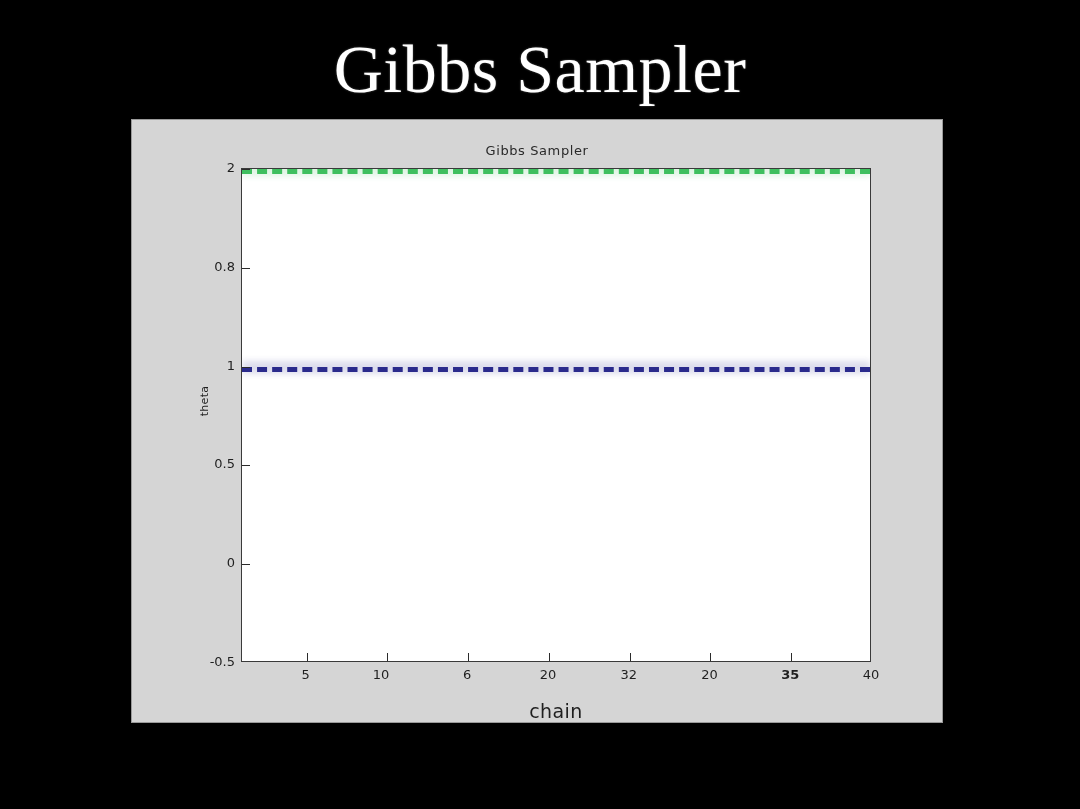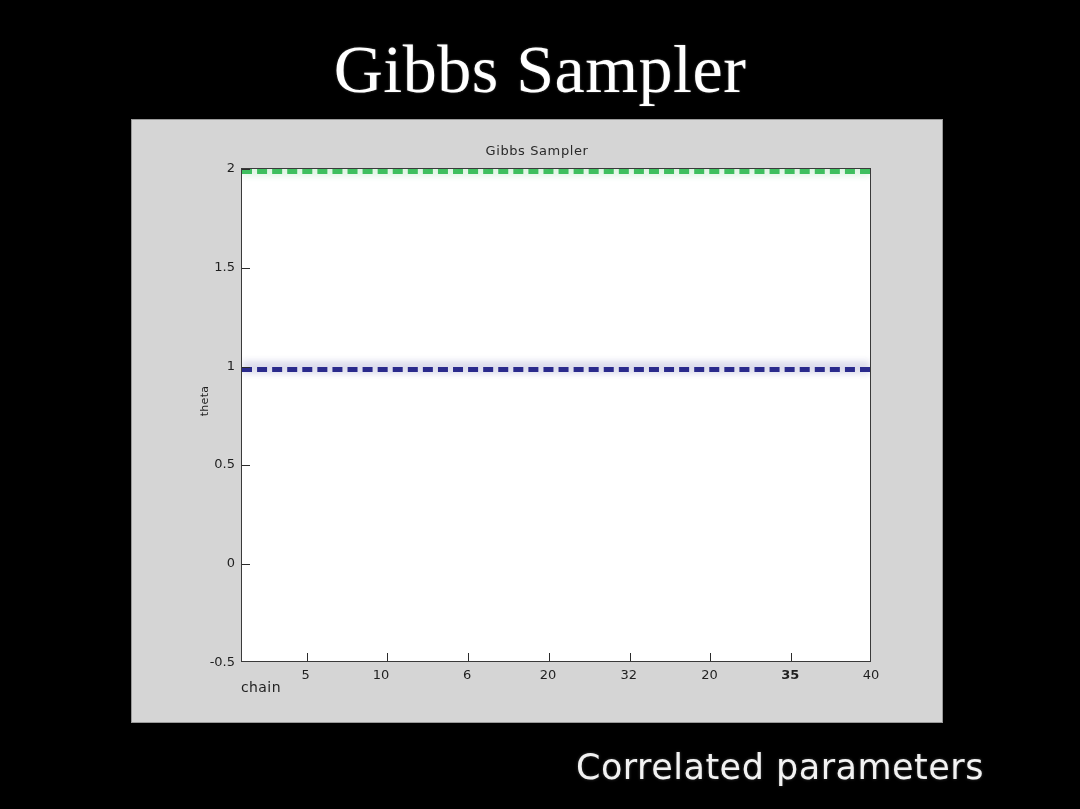--- a/index.html
+++ b/index.html
@@ -144,25 +144,25 @@
     left: 110px;
     top: 548px;  
     width: 630px;
     height: 18px;
   }
 
   
   .xlabel {
     position: absolute;
     left: 110px;
-    top: 560px;
+    top: 584px;
     width: 630px;
-    text-align: left;
-    font-family: "DejaVu Sans", sans-serif;
-    font-size: 14px;
+    text-align: center;
+    font-family: "DejaVu Sans", sans-serif;
+    font-size: 19px;
     line-height: 16px;
     color: #1f1f1f;
     letter-spacing: 0.4px;
   }
   .ylabel {
     position: absolute;
     left: 44px;
     top: 276px;
     width: 60px;
     text-align: center;
@@ -198,21 +198,21 @@
 
   <div class="figure-panel">
 
     <div class="figure-title">Gibbs Sampler</div>
 
     <div class="ytick-col">
         <div class="ytick-label" style="top: 494px;">-0.5</div>
         <div class="ytick-label" style="top: 395.2px;">0</div>
         <div class="ytick-label" style="top: 296.4px;">0.5</div>
         <div class="ytick-label" style="top: 197.6px;">1</div>
-        <div class="ytick-label" style="top: 98.8px;">1.5</div>
+        <div class="ytick-label" style="top: 98.8px;">0.8</div>
         <div class="ytick-label" style="top: 0px;">2</div>
       </div>
 
     <div class="ylabel">theta</div>
 
     <div class="plot-frame">
       <div class="plot-inner">
         <div>
             <div class="series-glow" style="top: -6px; background: rgb(63, 191, 95); opacity: 0.16; filter: blur(3px);"></div>
             <div class="series-line" style="top: 0px; border-top-color: rgb(63, 191, 95); border-top-width: 5px;"></div>
@@ -246,15 +246,14 @@
         <div class="xtick-label" style="left: 387.692px;">32</div>
         <div class="xtick-label" style="left: 468.462px;">20</div>
         <div class="xtick-label" style="left: 549.231px; font-weight: bold;">35</div>
         <div class="xtick-label" style="left: 630px;">40</div>
       </div>
 
     <div class="xlabel">chain</div>
 
   </div>
 
-  <div class="caption">Correlated parameters</div>
 
 </div>
 
 </body></html>

